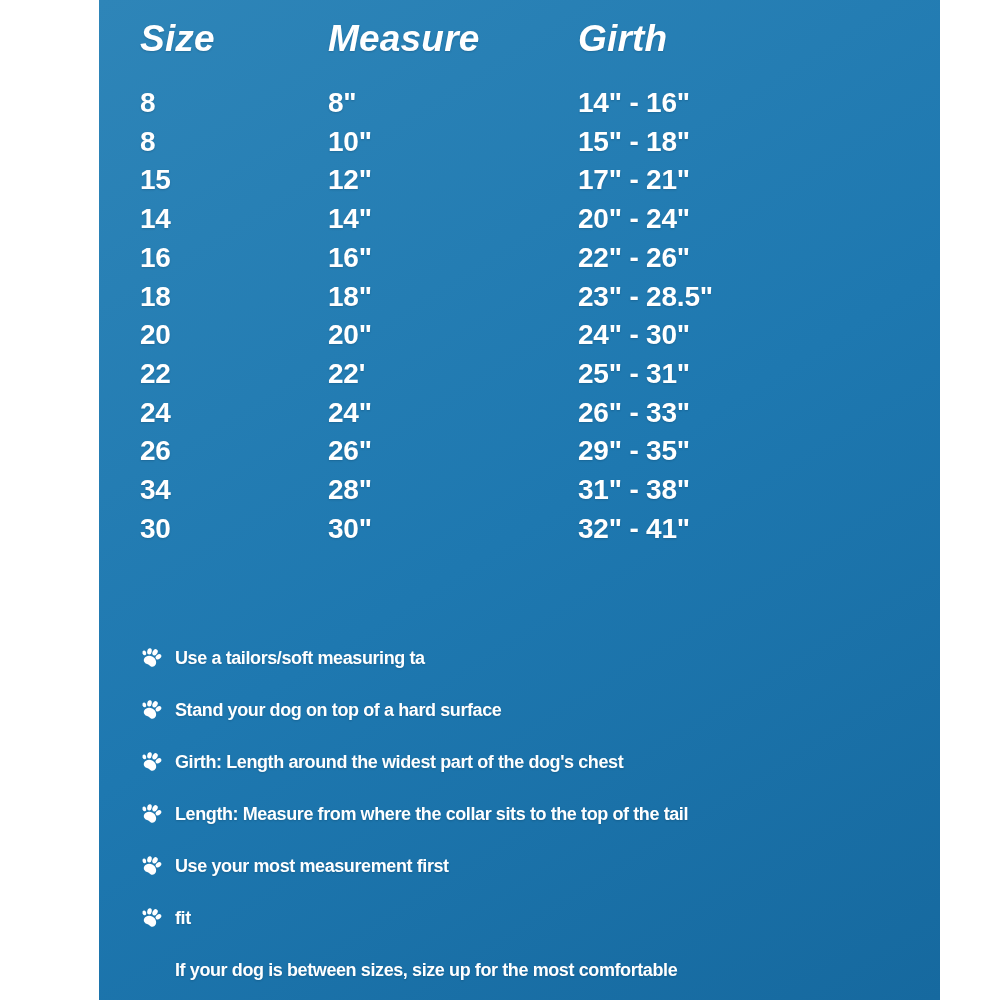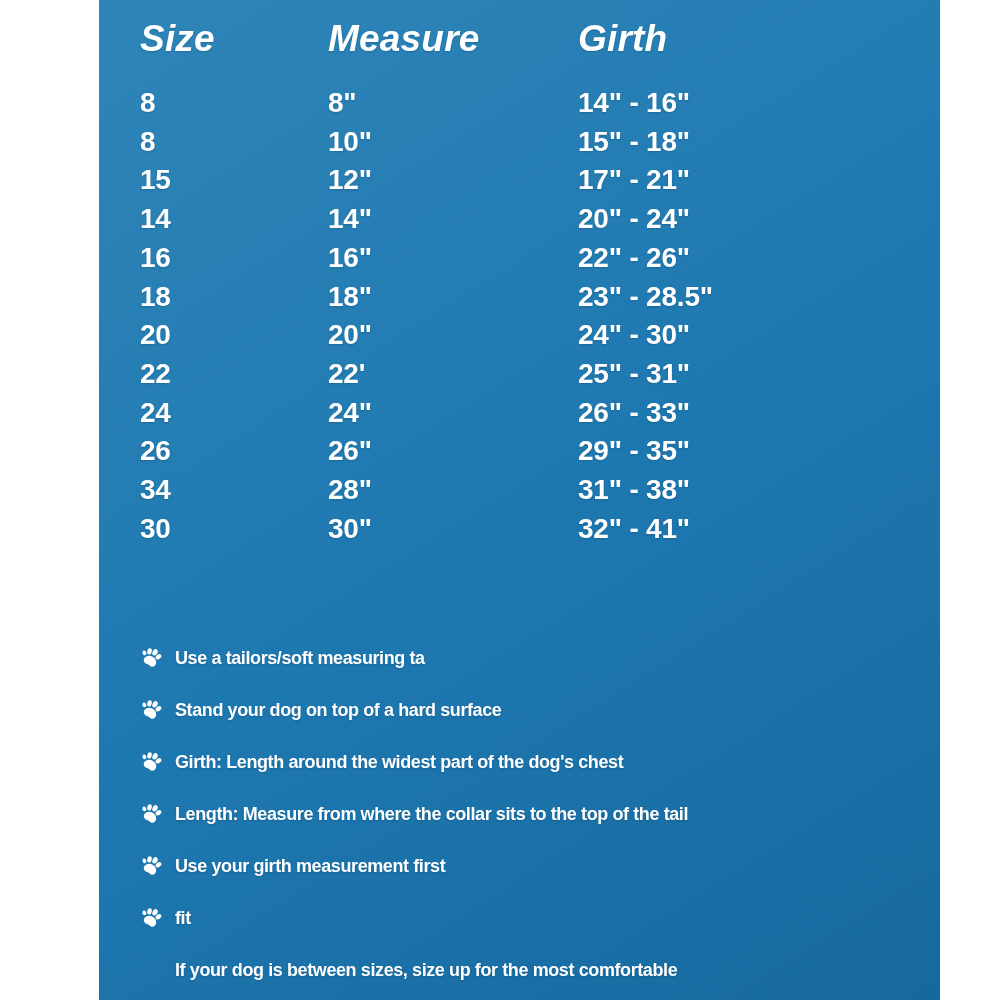--- a/index.html
+++ b/index.html
@@ -192,21 +192,21 @@
         <svg width="27" height="26" viewBox="0 0 24 24">
             <g fill="#ffffff" transform="rotate(30 12 12)">
           <ellipse cx="3.9" cy="11.2" rx="1.7" ry="2.3" transform="rotate(-45 3.9 11.2)"></ellipse>
           <ellipse cx="7.3" cy="7.6" rx="2.1" ry="2.9" transform="rotate(-20 7.3 7.6)"></ellipse>
           <ellipse cx="12.2" cy="5.8" rx="2.2" ry="3.1"></ellipse>
           <ellipse cx="17" cy="7.8" rx="2.1" ry="2.9" transform="rotate(22 17 7.8)"></ellipse>
           <path d="M12.4 10.5c3.2 0 6 2.3 6 5.1 0 2.1-1.6 3.4-3.4 3.4-1 0-1.8-.4-2.6-.4-.8 0-1.6.4-2.6.4-1.8 0-3.4-1.3-3.4-3.4 0-2.8 2.8-5.1 6-5.1z"></path>
         </g>
           </svg>
       </span>
-      <span class="note-text"><span class="note-line">Use your girth measurement first</span></span>
+      <span class="note-text"><span class="note-line">Use your most measurement first</span></span>
     </li>
 
     <li class="note">
       <span class="paw">
         <svg width="27" height="26" viewBox="0 0 24 24">
             <g fill="#ffffff" transform="rotate(30 12 12)">
           <ellipse cx="3.9" cy="11.2" rx="1.7" ry="2.3" transform="rotate(-45 3.9 11.2)"></ellipse>
           <ellipse cx="7.3" cy="7.6" rx="2.1" ry="2.9" transform="rotate(-20 7.3 7.6)"></ellipse>
           <ellipse cx="12.2" cy="5.8" rx="2.2" ry="3.1"></ellipse>
           <ellipse cx="17" cy="7.8" rx="2.1" ry="2.9" transform="rotate(22 17 7.8)"></ellipse>

